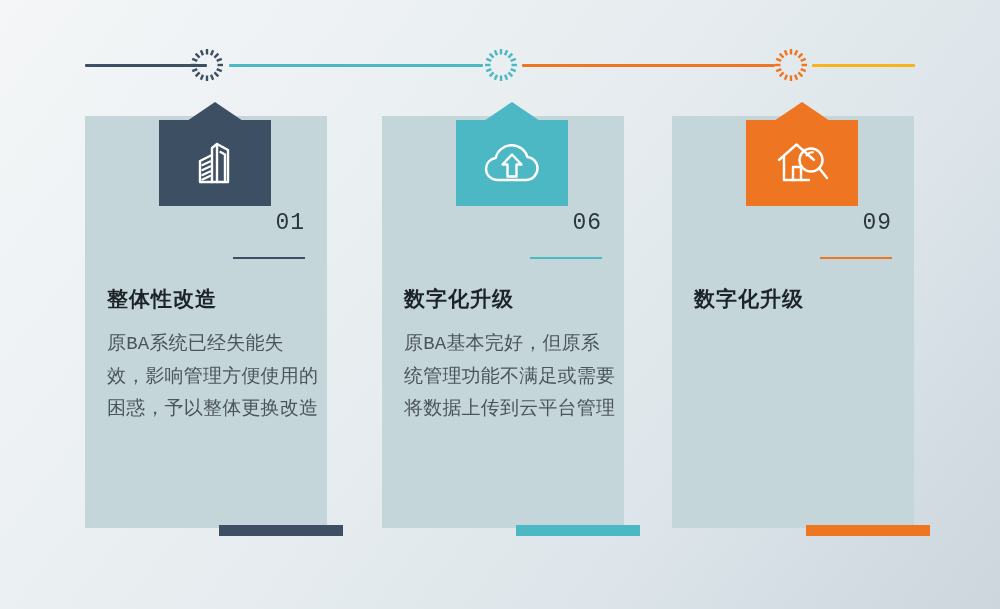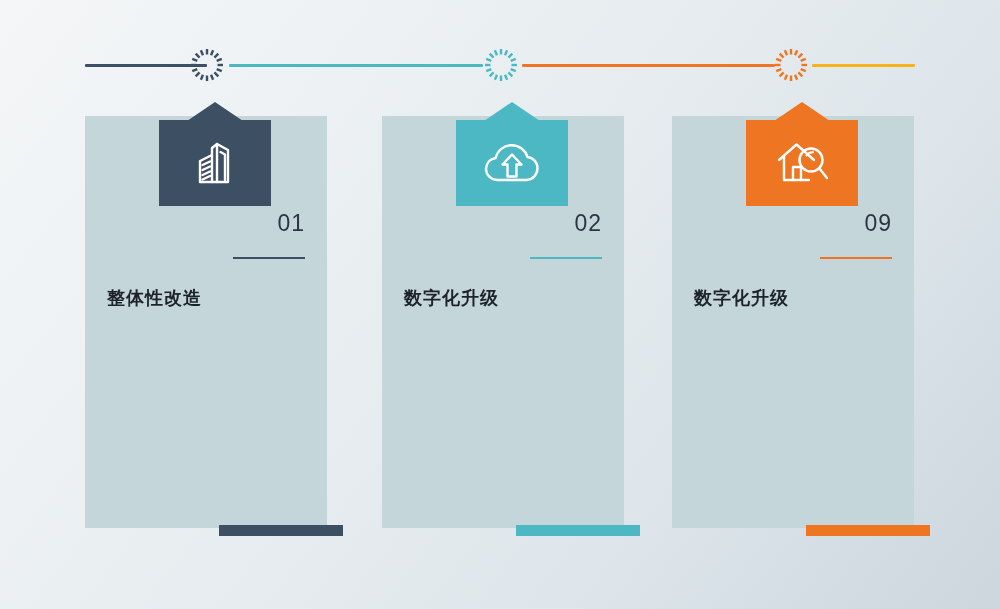--- a/index.html
+++ b/index.html
@@ -50,20 +50,21 @@
     height: 42px;
   }
   .tl-marker svg { display: block; }
 
   
   .card {
     position: absolute;
     top: 116px;
     width: 242px;
     height: 412px;
+    font-family: Liberation Mono, monospace;
   }
   .card-bg {
     position: absolute;
     left: 0; top: 0;
     width: 242px;
     height: 412px;
     background: #c5d6da;
   }
   .icon-box {
     position: absolute;
@@ -106,21 +107,21 @@
     position: absolute;
     right: 22px;
     top: 141px;
     width: 72px;
     height: 2px;
   }
   .card-title {
     position: absolute;
     left: 22px;
     top: 172px;
-    font-size: 18px;
+    font-size: 21px;
     font-weight: bold;
     color: #1c2329;
     letter-spacing: 1px;
     line-height: 1.2;
   }
   .card-body {
     position: absolute;
     left: 22px;
     top: 212px;
     width: 212px;
@@ -226,38 +227,40 @@
                 <path d="M25 20 L13 26 L13 47 L30 47"></path>
                 <path d="M15.5 30 L23 26.5 M15.5 35 L23 31.5 M15.5 40 L23 36.5 M15.5 44.5 L23 41"></path>
                 <path d="M33.5 17 L38 19.5 L38 45"></path>
               </g>
             </svg>
           </div>
         </div>
         <div class="card-num">01</div>
         <div class="card-rule" style="background: rgb(61, 79, 99);"></div>
         <div class="card-title">整体性改造</div>
+        <div class="card-body">原BA系统已经失能失效，影响管理方便使用的困惑，予以整体更换改造</div>
         <div class="card-bar" style="background: rgb(61, 79, 99); left: 134px; width: 124px;"></div>
       </div>
       <div class="card" style="left: 382px;">
         <div class="card-bg"></div>
         <div class="icon-box">
           <div class="icon-notch" style="border-bottom: 19px solid rgb(76, 184, 196);"></div>
           <div class="icon-panel" style="background: rgb(76, 184, 196);">
             <svg width="62" height="50" viewBox="0 0 62 50">
               <g fill="none" stroke="#ffffff" stroke-width="2.4" stroke-linejoin="round" stroke-linecap="round">
                 <path d="M17 42 C9.8 42 5 37 5 30.8 C5 25.2 9.2 20.6 14.7 20 C16.3 12.6 22.9 7.2 30.7 7.2 C38.2 7.2 44.5 12.2 46.4 19 C52.1 19.6 56.5 24.4 56.5 30.3 C56.5 36.7 51.4 42 45 42 Z"></path>
                 <path d="M31 16.5 L21.5 26.5 L26.5 26.5 L26.5 38.5 L35.5 38.5 L35.5 26.5 L40.5 26.5 Z"></path>
               </g>
             </svg>
           </div>
         </div>
-        <div class="card-num">02</div>
+        <div class="card-num">06</div>
         <div class="card-rule" style="background: rgb(76, 184, 196);"></div>
         <div class="card-title">数字化升级</div>
+        <div class="card-body">原BA基本完好，但原系统管理功能不满足或需要将数据上传到云平台管理</div>
         <div class="card-bar" style="background: rgb(76, 184, 196); left: 134px; width: 124px;"></div>
       </div>
       <div class="card" style="left: 672px;">
         <div class="card-bg"></div>
         <div class="icon-box">
           <div class="icon-notch" style="border-bottom: 19px solid rgb(238, 118, 34);"></div>
           <div class="icon-panel" style="background: rgb(238, 118, 34);">
             <svg width="58" height="54" viewBox="0 0 58 54">
               <g fill="none" stroke="#ffffff" stroke-width="2.4" stroke-linejoin="round" stroke-linecap="round">
                 <path d="M6 24 L23.5 8.5 L41 24"></path>

